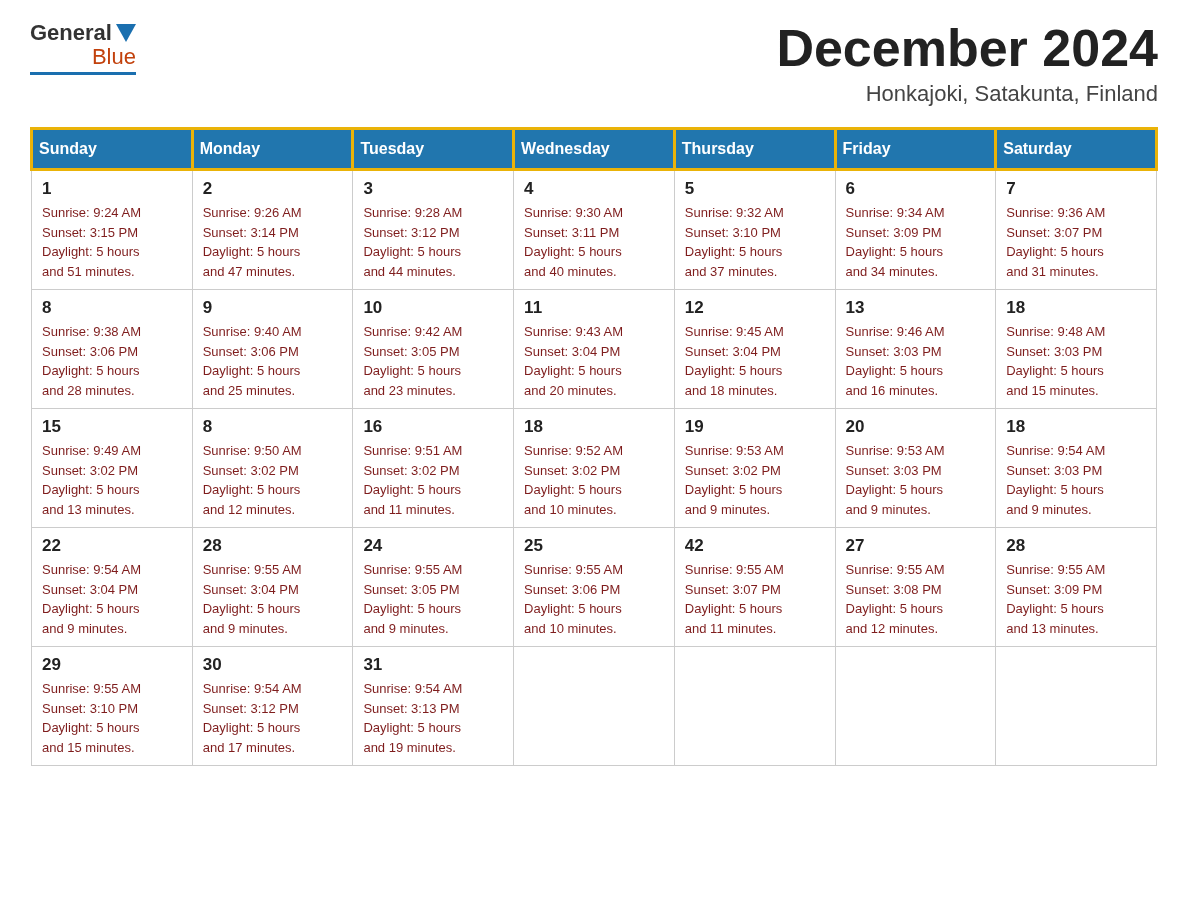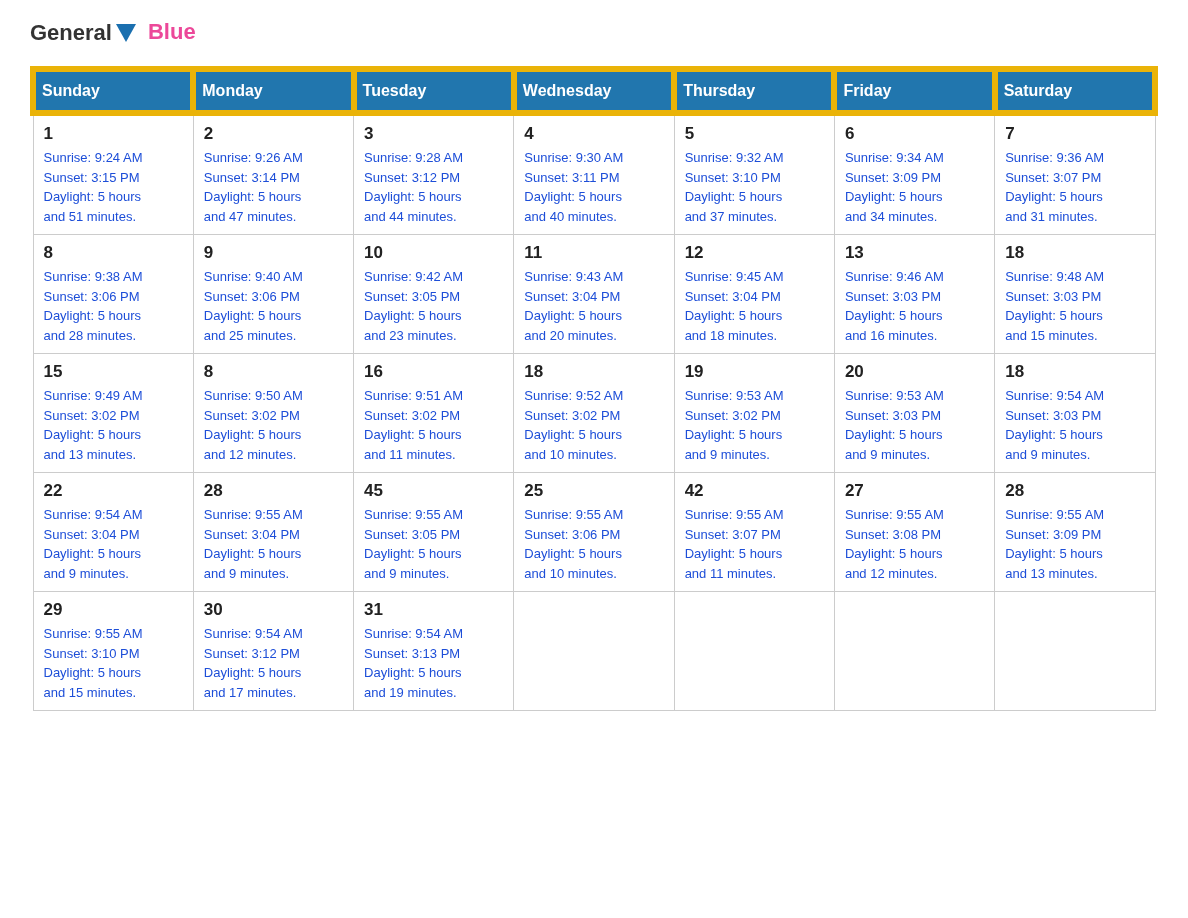--- a/index.html
+++ b/index.html
@@ -11,21 +11,22 @@
       min-height: 918px;
     }
     .header {
       display: flex;
       justify-content: space-between;
       align-items: flex-start;
       margin-bottom: 20px;
     }
     .logo {
       display: flex;
-      align-items: center;
+      flex-direction: column;
+      align-items: flex-end;
     }
     .logo-text {
       font-size: 22px;
       font-weight: bold;
       color: #333;
       display: flex;
       align-items: center;
       gap: 2px;
     }
     .logo-general { color: #333; }
@@ -65,62 +66,66 @@
       border-collapse: collapse;
       border: 1px solid #bbb;
     }
     .calendar th {
       background: #2176ae;
       color: #fff;
       font-size: 16px;
       font-weight: 600;
       padding: 10px 6px;
       text-align: left;
-      border: 6px solid #eab308;
+      border: 3px solid #eab308;
     }
     .calendar td {
       border: 1px solid #ccc;
       vertical-align: top;
       padding: 8px 10px;
       width: 14.28%;
       min-height: 110px;
     }
     .day-number {
       font-size: 17px;
       font-weight: bold;
       color: #222;
       display: block;
       margin-bottom: 4px;
     }
     .day-info {
       font-size: 13px;
-      color: #1d4ed8;
+      color: #7f1d1d;
       line-height: 1.5;
     }
     .empty-cell {
       background: #fff;
     }
     tr:last-child td {
       min-height: 100px;
       margin-left: 20px;
     }
   </style>
 </head>
 <body>
 
 <div class="header">
   <div class="logo">
     <div class="logo-text">
       <span class="logo-general">General</span>
         <span class="logo-triangle"></span>
     </div>
     <div style="display:flex; align-items:center; margin-top:-2px;">
-      <span class="logo-blue" style="font-size:22px;font-weight:bold;color:#ec4899;margin-left:12px;">Blue</span>
+      <span class="logo-blue" style="font-size:22px;font-weight:normal;color:#c2410c;margin-left:12px;">Blue</span>
     </div>
     <div class="logo-line"></div>
+  </div>
+  <div class="title-section">
+    <div class="month-title">December 2024</div>
+    <div class="subtitle">Honkajoki, Satakunta, Finland</div>
   </div>
 </div>
 
 <table class="calendar">
   <thead>
     <tr>
     <th>Sunday</th>
         <th>Monday</th>
         <th>Tuesday</th>
         <th>Wednesday</th>
@@ -223,21 +228,21 @@
       <tr>
         <td>
           <span class="day-number">22</span>
           <div class="day-info">Sunrise: 9:54 AM<br>Sunset: 3:04 PM<br>Daylight: 5 hours<br>and 9 minutes.</div>
         </td>
         <td>
           <span class="day-number">28</span>
           <div class="day-info">Sunrise: 9:55 AM<br>Sunset: 3:04 PM<br>Daylight: 5 hours<br>and 9 minutes.</div>
         </td>
         <td>
-          <span class="day-number">45</span>
+          <span class="day-number">24</span>
           <div class="day-info">Sunrise: 9:55 AM<br>Sunset: 3:05 PM<br>Daylight: 5 hours<br>and 9 minutes.</div>
         </td>
         <td>
           <span class="day-number">25</span>
           <div class="day-info">Sunrise: 9:55 AM<br>Sunset: 3:06 PM<br>Daylight: 5 hours<br>and 10 minutes.</div>
         </td>
         <td>
           <span class="day-number">42</span>
           <div class="day-info">Sunrise: 9:55 AM<br>Sunset: 3:07 PM<br>Daylight: 5 hours<br>and 11 minutes.</div>
         </td>

